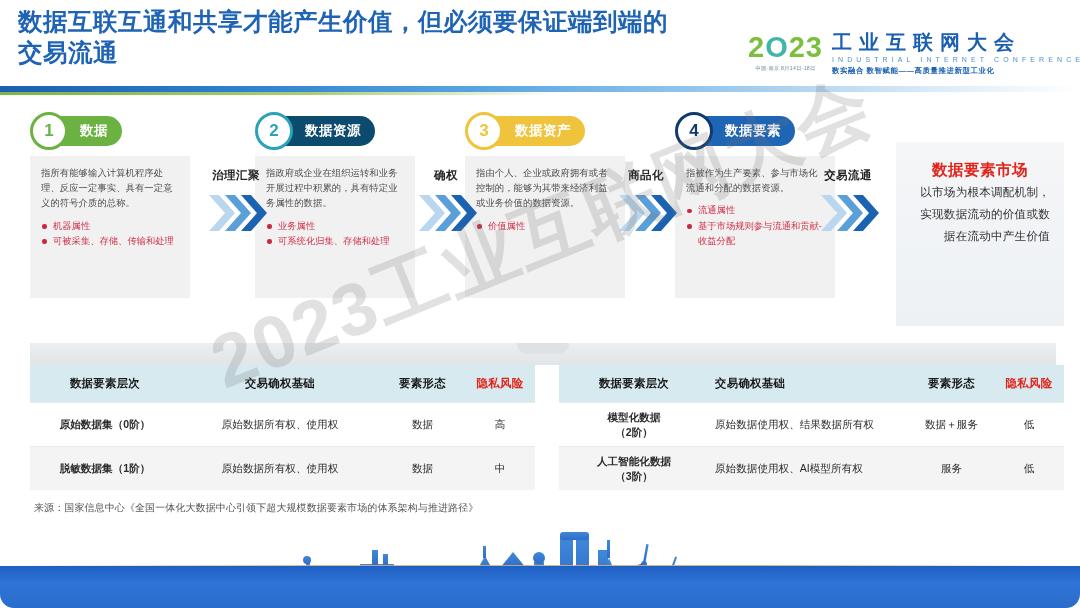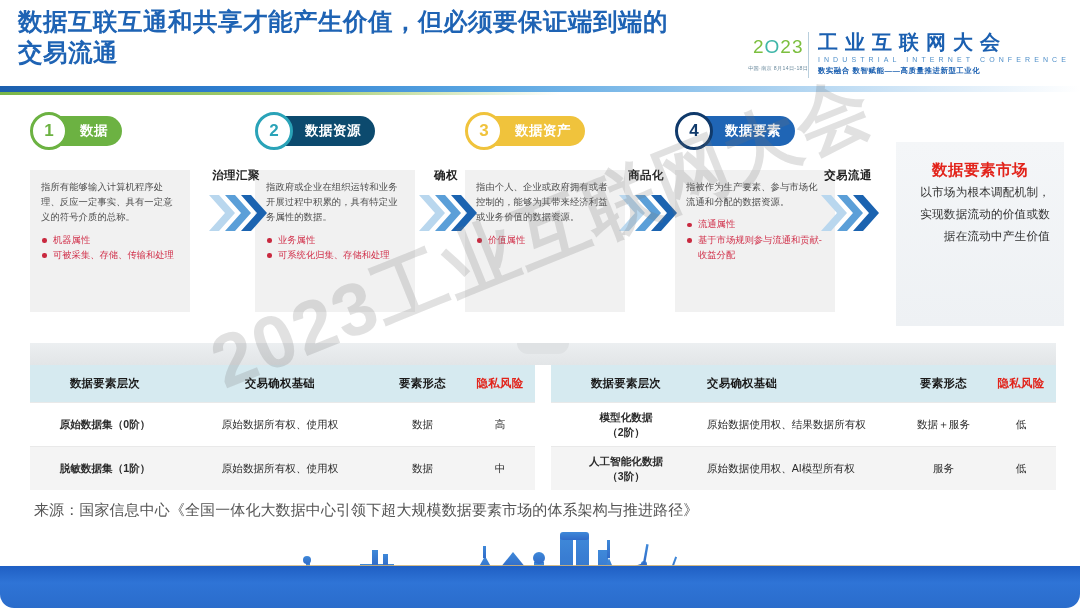--- a/index.html
+++ b/index.html
@@ -17,40 +17,40 @@
                 letter-spacing: .5px; white-space: nowrap; }
   .title-rule-wrap { position: absolute; left: 0; top: 86px; width: 1080px; height: 10px; }
   .title-rule-blue { position: absolute; left: 0; top: 0; width: 1080px; height: 6px;
     background: linear-gradient(90deg,#1c5fae 0%,#2f7fd0 22%,#59a6e2 45%,#9ecbee 68%,#d9eaf8 86%,#ffffff 100%); }
   .title-rule-green { position: absolute; left: 0; top: 6px; width: 560px; height: 3px;
     background: linear-gradient(90deg,#7ab648 0%,#a8ce72 55%,#ffffff 100%); }
 
   
   .logo { position: absolute; right: 10px; top: 30px; width: 322px; height: 60px; display: flex; align-items: flex-start; }
   .logo-left { width: 128px; text-align: center; padding-top: 2px; }
-  .logo-year { font-size: 19px; font-weight: normal; color: #7cbf3f; letter-spacing: 1px; line-height: 30px; }
+  .logo-year { font-size: 29px; font-weight: bold; color: #7cbf3f; letter-spacing: 1px; line-height: 30px; }
   .logo-year .o { color: #3fb6a8; }
   .logo-sub-cn { font-size: 5.2px; color: #6c8b9e; letter-spacing: .3px; margin-top: 3px; white-space: nowrap; }
   .logo-div { width: 1px; background: #b9cfdd; height: 46px; margin: 2px 9px 0 0; }
   .logo-right { padding-top: 1px; }
   .logo-cn { font-size: 20px; font-weight: bold; color: #1a5fb0; letter-spacing: 7px; line-height: 23px; white-space: nowrap; }
   .logo-en { font-size: 7px; color: #4f8fc9; letter-spacing: 4.1px; line-height: 11px; white-space: nowrap; }
   .logo-tag { font-size: 7.4px; color: #1a5fb0; letter-spacing: .6px; line-height: 11px; white-space: nowrap; font-weight: bold; }
 
   
   .flow { position: absolute; left: 0; top: 112px; width: 1080px; height: 222px; }
   .step { position: absolute; top: 0; width: 160px; }
   .step-head { position: relative; height: 38px; }
   .pill { position: absolute; left: 16px; top: 4px; height: 30px; border-radius: 15px;
           display: flex; align-items: center; padding: 0 14px 0 34px; }
   .pill-label { font-size: 13.5px; font-weight: bold; color: #ffffff; white-space: nowrap; letter-spacing: .5px; }
   .num { position: absolute; left: 0; top: 0; width: 38px; height: 38px; border-radius: 50%;
          background: #fff; display: flex; align-items: center; justify-content: center;
          font-size: 17px; font-weight: bold; }
-  .card { margin-top: 20px; background: #f1f1f1; padding: 10px 10px 12px 11px; min-height: 142px; }
+  .card { margin-top: 6px; background: #f1f1f1; padding: 10px 10px 12px 11px; min-height: 142px; }
   .card p { font-size: 9.3px; color: #4c4c4c; line-height: 15.2px; letter-spacing: .1px; }
   .bullets { margin-top: 7px; }
   .bullets li { list-style: none; position: relative; padding-left: 12px; font-size: 9.3px;
                 color: #d1304a; line-height: 15.2px; }
   .bullets li::before { content: ""; position: absolute; left: 1px; top: 5.5px; width: 4.5px; height: 4.5px;
                         border-radius: 50%; background: #c9293f; }
 
   
   .conn { position: absolute; top: 56px; width: 72px; text-align: center; }
   .conn-label { font-size: 11.5px; font-weight: bold; color: #222; white-space: nowrap; letter-spacing: .4px; }
@@ -62,35 +62,35 @@
   .market-title { font-size: 15.5px; font-weight: bold; color: #e2231a; text-align: center;
                   letter-spacing: .5px; margin-bottom: 0; }
   .market-body { font-size: 11.6px; color: #333; line-height: 22px; letter-spacing: .2px; text-align: right; }
 
   
   .band { position: absolute; left: 30px; top: 343px; width: 1026px; height: 22px;
           background: linear-gradient(180deg,#eceff1 0%,#e2e5e7 100%); }
   .band::after { content:""; position:absolute; left:50%; top:0; transform:translateX(-50%);
           width: 52px; height: 11px; background: #dfe2e4; border-radius: 0 0 26px 26px; }
 
-  .tables { position: absolute; left: 30px; top: 365px; width: 1026px; display: flex; gap: 16px; }
+  .tables { position: absolute; left: 30px; top: 365px; width: 1026px; display: flex; gap: 24px; }
   .tbl { width: 505px; }
   .thead { display: flex; background: #d6eaf0; height: 37px; align-items: center; }
   .thead div { font-size: 11.4px; font-weight: bold; color: #1a1a1a; text-align: center; letter-spacing: .3px; }
   .th-risk { color: #e2231a !important; }
   .trow { display: flex; align-items: center; min-height: 44px; background: #fff; border-top: 1px solid #e9e9e9; }
   .trow.alt { background: #f4f4f4; }
   .trow div { font-size: 10.6px; color: #2b2b2b; line-height: 15px; text-align: center; }
   .c0 { width: 150px; font-weight: bold; }
   .c1 { width: 200px; text-align: left !important; padding-left: 6px; }
   .c2 { width: 85px; }
   .c3 { width: 70px; }
   .tbl.left .c1 { text-align: center !important; padding-left: 0; }
 
-  .source { position: absolute; left: 34px; top: 501px; font-size: 15px; color: #555; letter-spacing: .1px; }
+  .source { position: absolute; left: 34px; top: 501px; font-size: 10px; color: #555; letter-spacing: .1px; }
 
   
   .watermark { position: absolute; left: 190px; top: 185px; font-size: 74px; font-weight: bold;
                color: rgba(120,120,120,.22); transform: rotate(-22deg); white-space: nowrap;
                pointer-events: none; letter-spacing: 2px; }
 
   
   .footer-art { position: absolute; left: 0; bottom: 0; width: 1080px; height: 80px; }
   .sea { position: absolute; left: 0; bottom: 0; width: 1080px; height: 42px;
          background: linear-gradient(180deg,#1f5fc4 0%,#2f74d6 40%,#2a6ccb 100%); }

